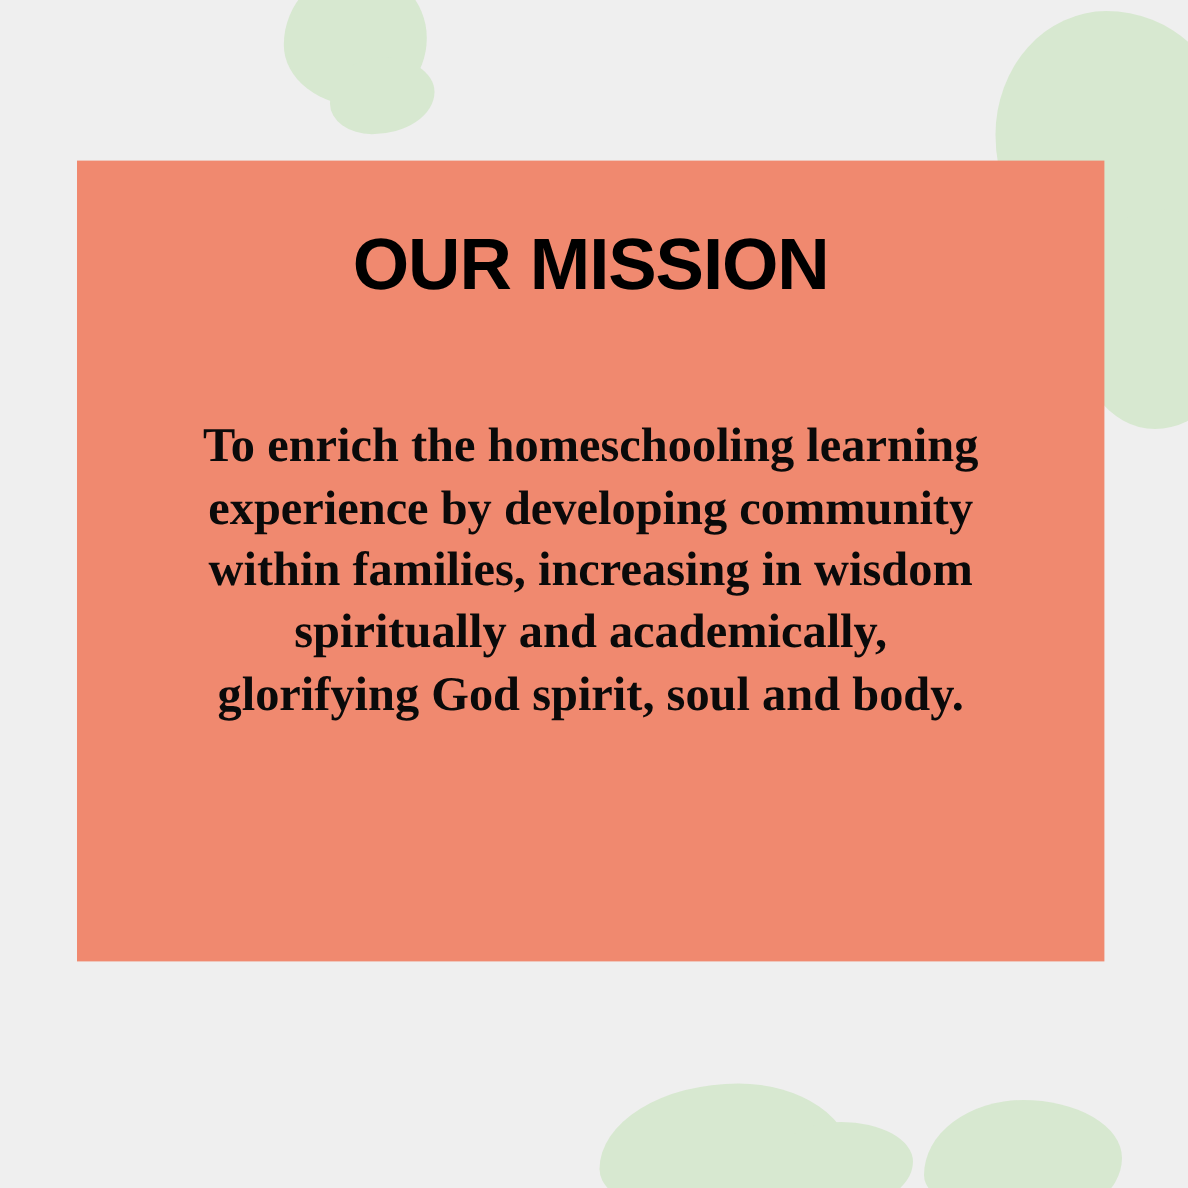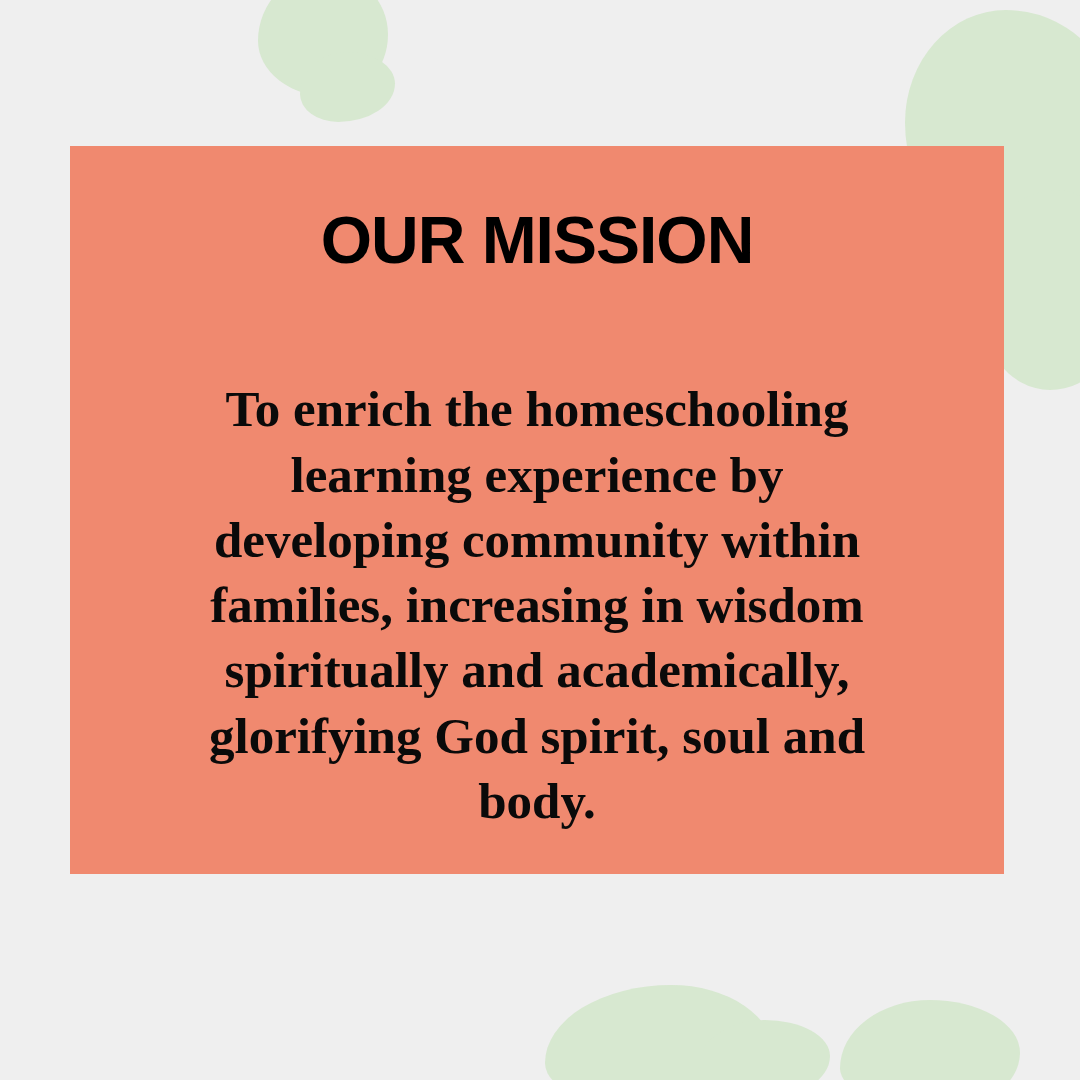--- a/index.html
+++ b/index.html
@@ -92,21 +92,21 @@
     font-weight: bold;
     font-size: 66px;
     line-height: 1.05;
     letter-spacing: -1px;
     color: #000000;
     margin: 10px 0 0 0;
   }
   .card-body {
     font-family: "Liberation Serif", serif;
     font-weight: bold;
-    font-size: 51px;
+    font-size: 44px;
     line-height: 1.28;
     color: #0a0a0a;
     margin: 0;
     padding: 0 48px;
     margin-top: 102px;
     text-align: center;
   }
 </style>
 </head>
 <body>

